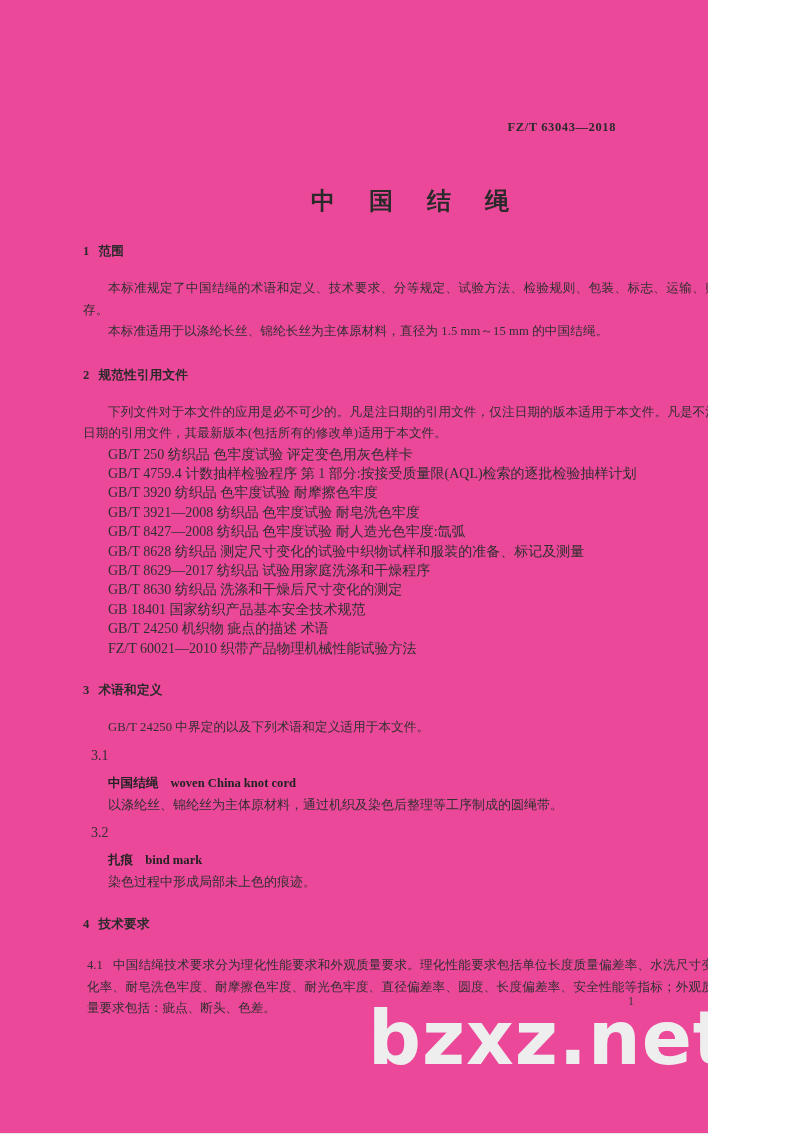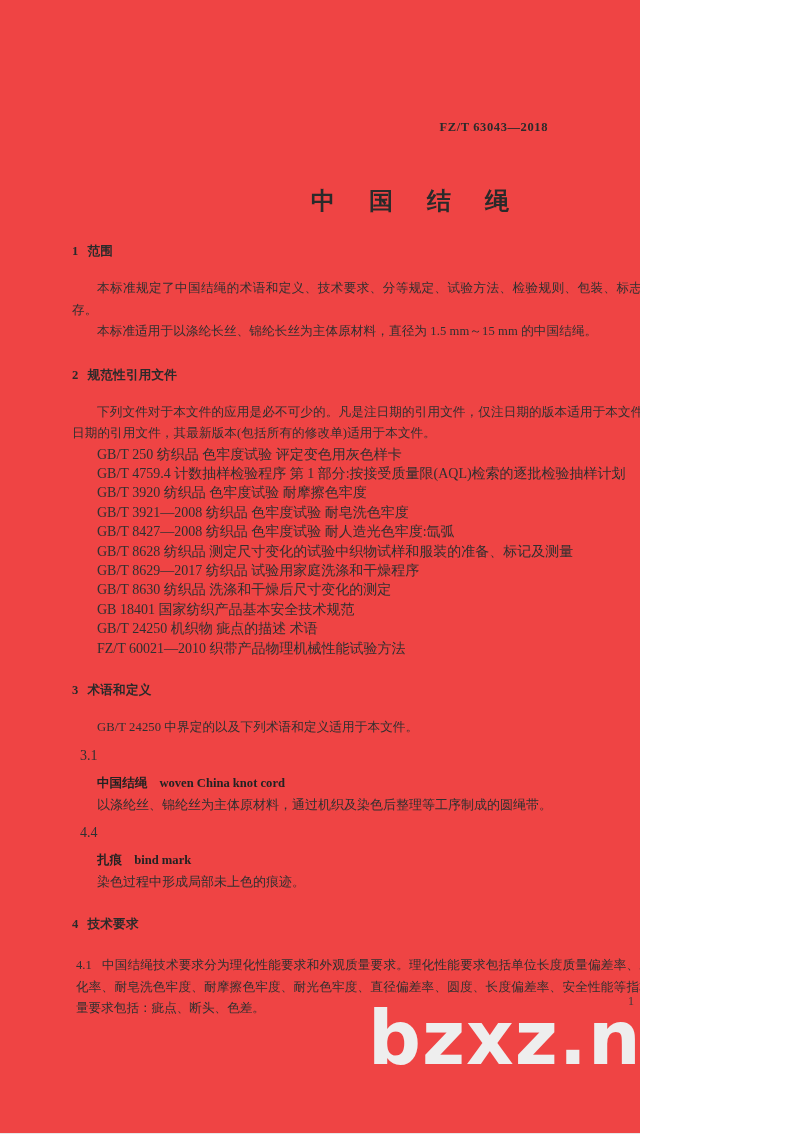--- a/index.html
+++ b/index.html
@@ -2,23 +2,23 @@
 <html><head>
 <meta charset="utf-8">
 <style>
   html, body {
     margin: 0;
     padding: 0;
     background: #ffffff;
   }
   .page {
     position: relative;
-    width: 640px;
+    width: 708px;
     height: 1134px;
-    background: #ef4444;
+    background: #ec4899;
     overflow: hidden;
     border-bottom: 1px solid #e8e8e8;
     box-sizing: border-box;
     font-family: "Liberation Serif", "DejaVu Serif", serif;
     color: #2e2e2e;
   }
 
   
   .doc-header {
     position: absolute;
@@ -45,21 +45,21 @@
     letter-spacing: 14px;
     text-indent: 14px;
     color: #2a2a2a;
     margin-left: 10px;
   }
 
   
   .body-area {
     position: absolute;
     top: 243px;
-    left: 72px;
+    left: 83px;
     width: 635px;
     font-family: Liberation Serif, serif;
   }
 
   .sec-head {
     font-size: 12.6px;
     font-weight: bold;
     color: #2a2a2a;
     margin: 0;
     letter-spacing: 0.2px;
@@ -200,21 +200,21 @@
     <div class="gap-after-head"></div>
 
     <p class="para indent">GB/T 24250 中界定的以及下列术语和定义适用于本文件。</p>
 
     <p class="term-num">3.1</p>
     <p class="term-name">
       <span>中国结绳</span><span class="en">woven China knot cord</span>
     </p>
     <p class="term-def">以涤纶丝、锦纶丝为主体原材料，通过机织及染色后整理等工序制成的圆绳带。</p>
 
-    <p class="term-num">4.4</p>
+    <p class="term-num">3.2</p>
     <p class="term-name">
       <span>扎痕</span><span class="en">bind mark</span>
     </p>
     <p class="term-def">染色过程中形成局部未上色的痕迹。</p>
 
     <div class="gap-sec"></div>
 
     <div class="sec-head">
       <span class="num">4</span><span>技术要求</span>
     </div>

